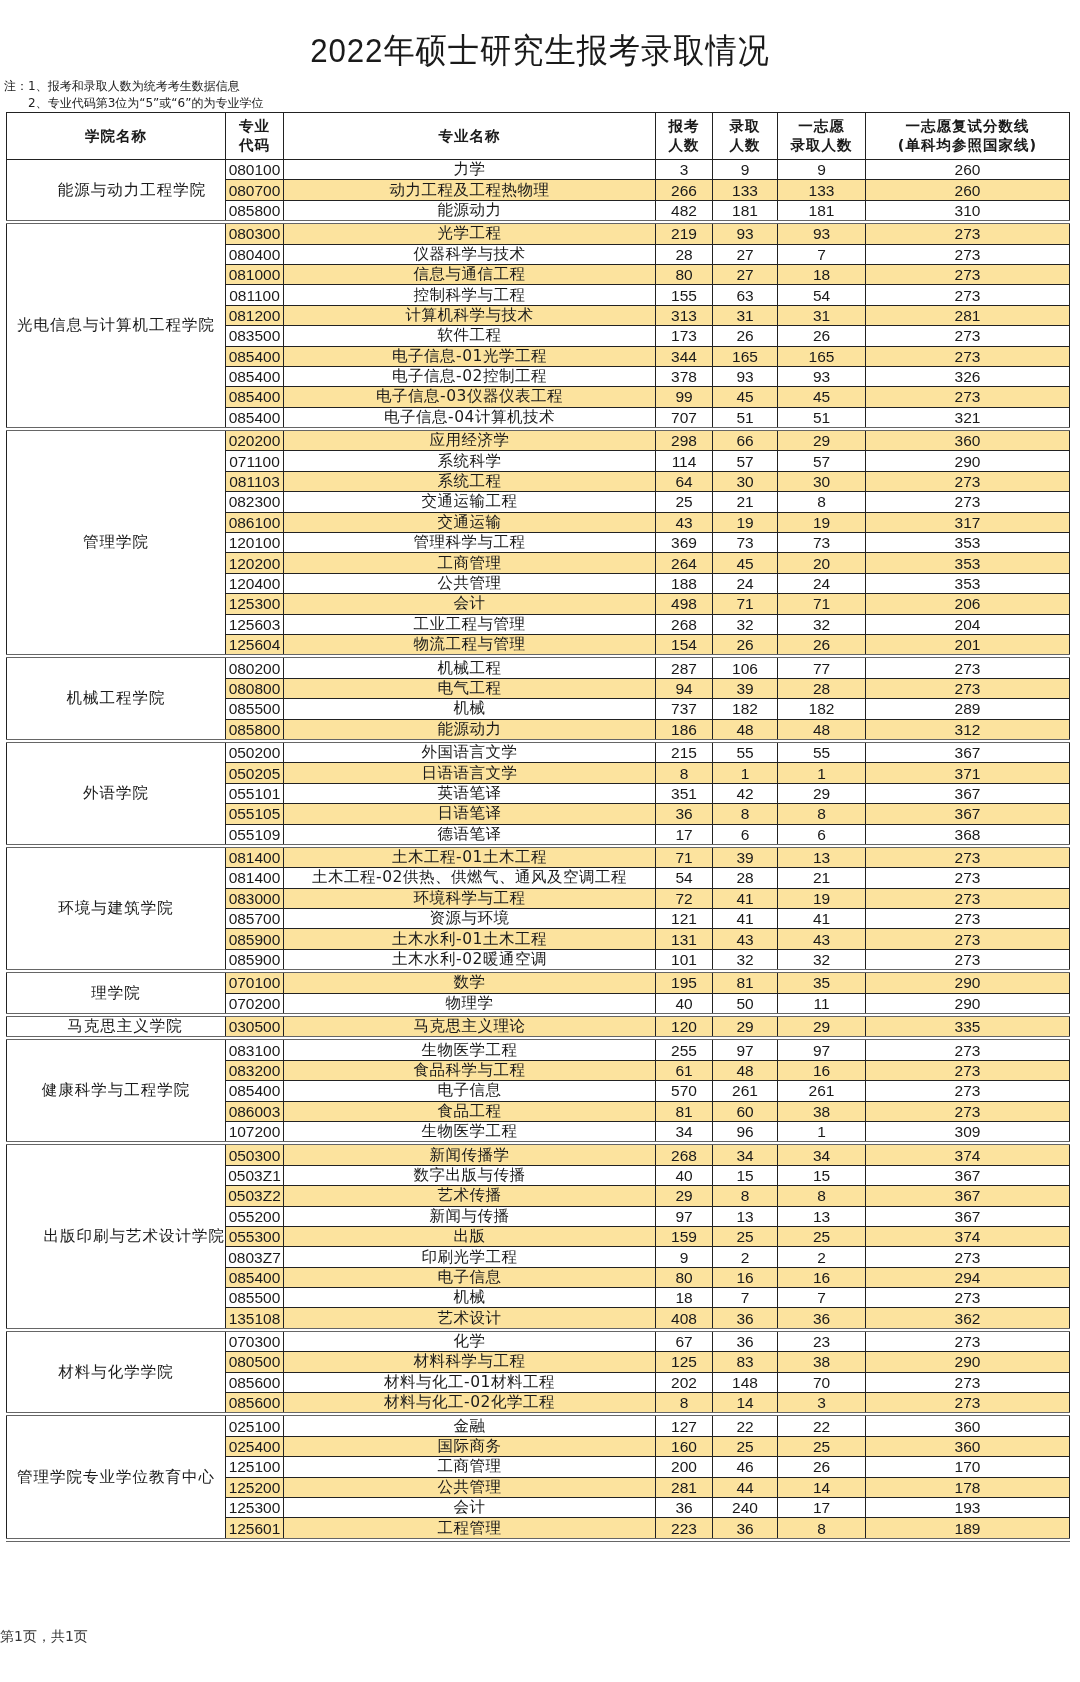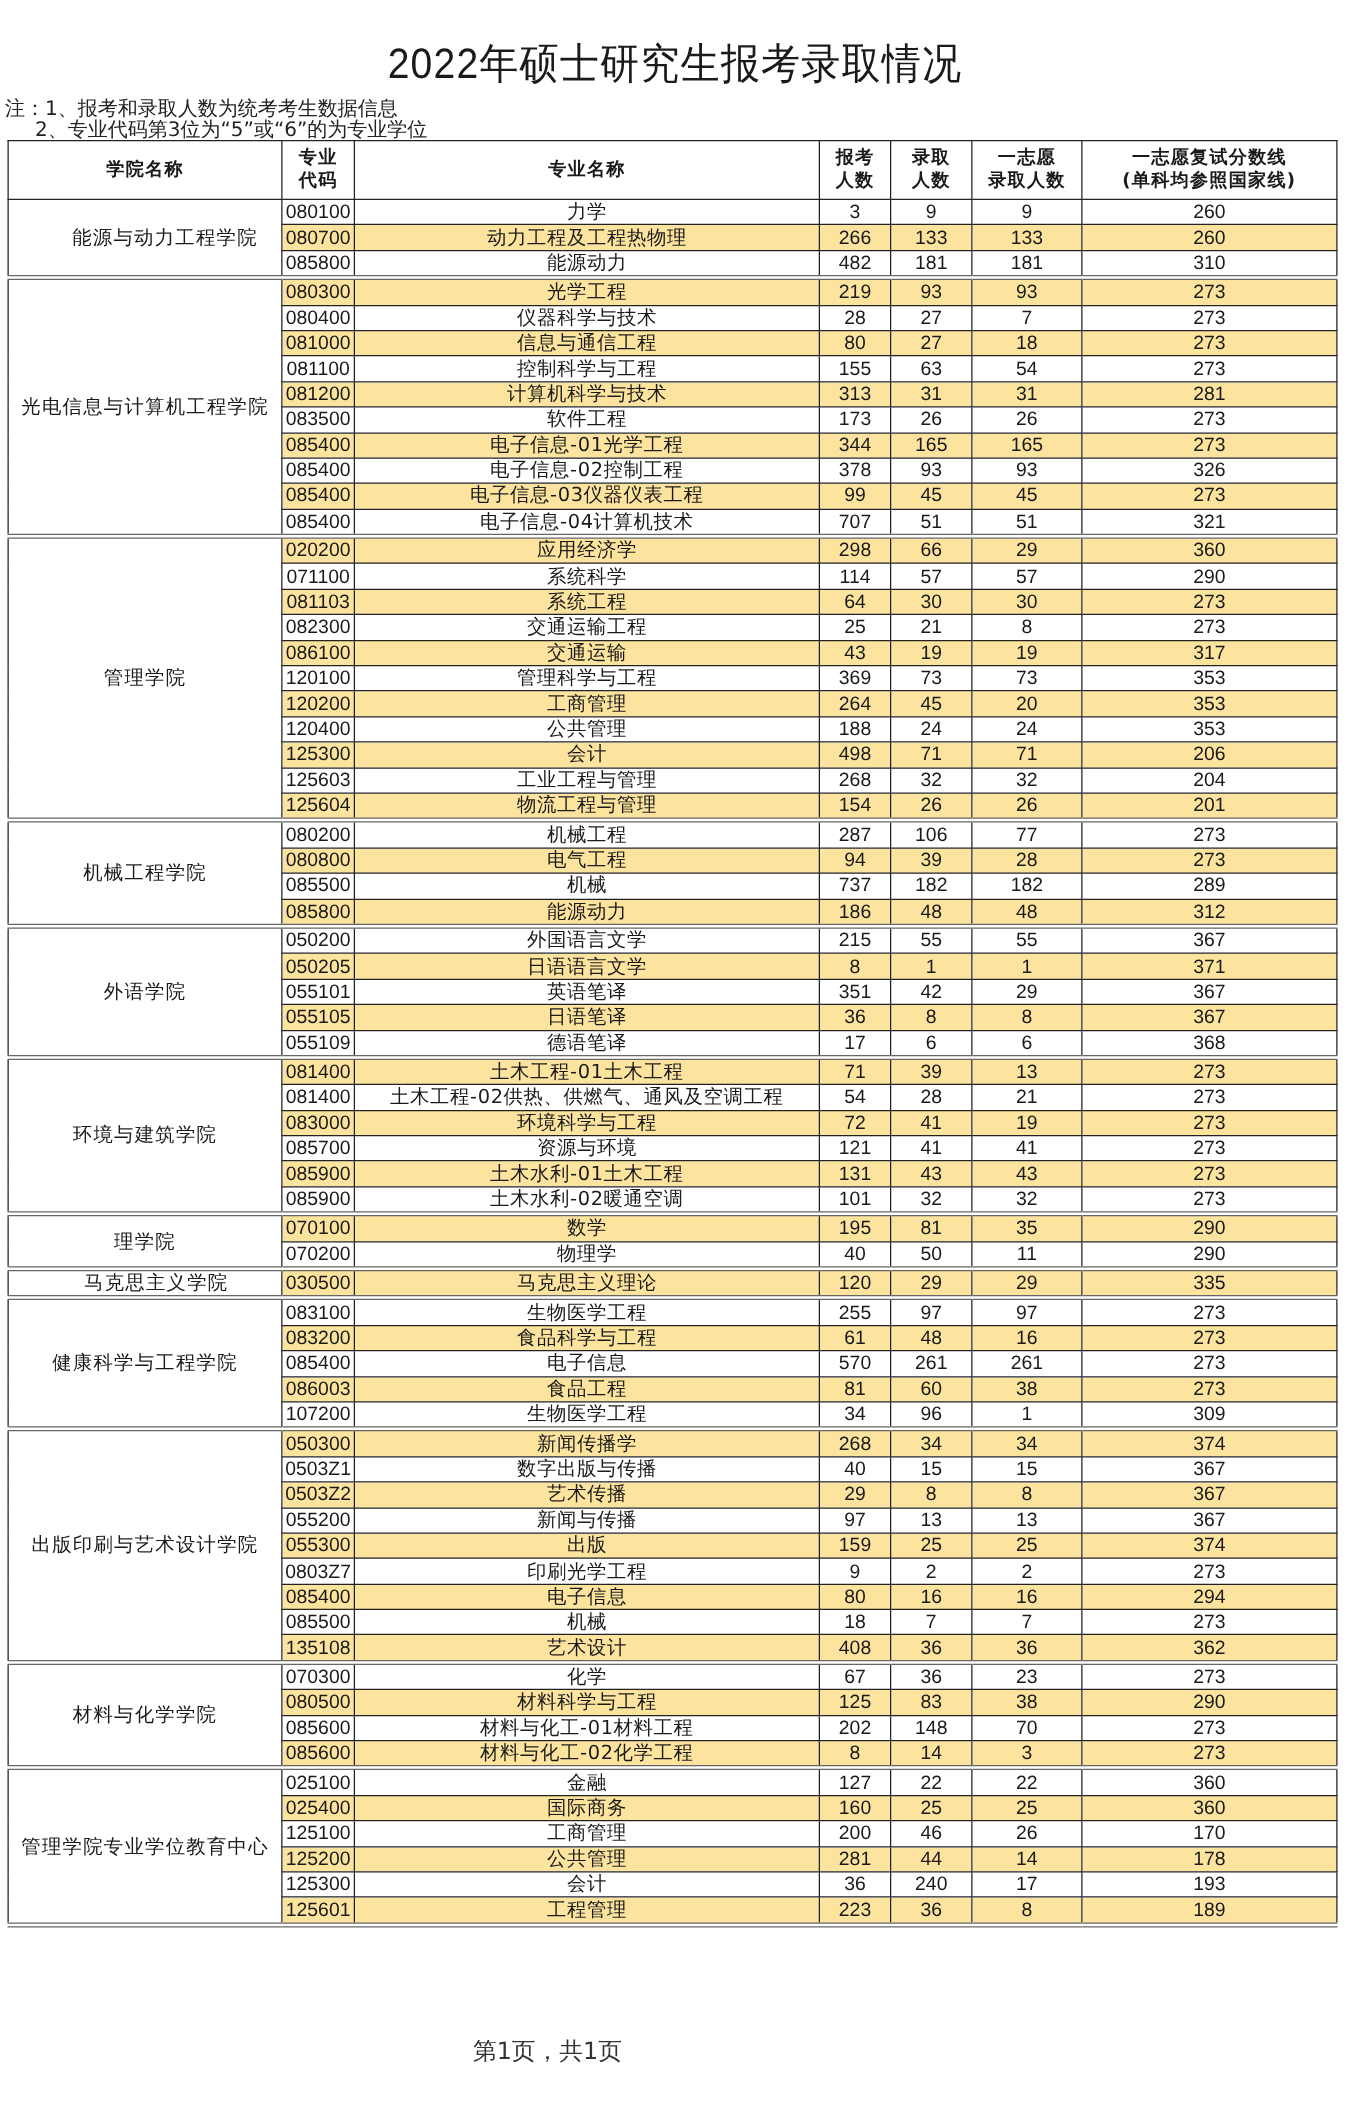--- a/index.html
+++ b/index.html
@@ -1,30 +1,30 @@
 <!DOCTYPE html>
 <html><head>
 <meta charset="utf-8">
 <style>
   html,body{margin:0;padding:0;background:#ffffff;}
   body{width:1080px;height:1682px;position:relative;overflow:hidden;font-family:"DejaVu Sans","Liberation Sans",sans-serif;color:#1a1a1a;}
   .title{position:absolute;top:28px;left:0;width:1080px;text-align:center;font-size:34px;font-weight:normal;letter-spacing:1px;font-family:"Liberation Sans","DejaVu Sans",sans-serif;transform:scaleX(0.92);}
-  .notes{position:absolute;left:4px;top:78px;font-size:16px;line-height:17px;color:#222;font-family:"DejaVu Sans",sans-serif;}
+  .notes{position:absolute;left:4px;top:78px;font-size:12px;line-height:17px;color:#222;font-family:"DejaVu Sans",sans-serif;}
   .notes .n2{padding-left:24px;}
   table.main{position:absolute;left:6px;top:112px;width:1063px;border-collapse:collapse;table-layout:fixed;font-family:"Liberation Sans","DejaVu Sans",sans-serif;}
   table.main th, table.main td{border:1.5px solid #222;padding:0;text-align:center;vertical-align:middle;overflow:hidden;white-space:nowrap;}
   table.main th{font-size:14.5px;font-weight:bold;line-height:19px;height:46px;font-family:"DejaVu Sans",sans-serif;letter-spacing:1px;}
   table.main td{height:19.4px;font-size:15.5px;line-height:19px;}
   td.code{text-align:left;padding-left:1px;font-size:15.5px;}
   td.name{font-family:"DejaVu Sans",sans-serif;font-size:13.5px;letter-spacing:0.5px;}
   td.college{font-family:"DejaVu Sans",sans-serif;font-size:14px;letter-spacing:1px;background:#fff;}
   tr.hl td:not(.college){background:#fce39e;}
   tr.first td{border-top:4px double #666;}
   thead tr th{border-bottom:4px double #666;}
-  .footer{position:absolute;top:1628px;left:0;width:876px;text-align:center;font-size:19px;color:#333;font-family:"DejaVu Sans",sans-serif;}
+  .footer{position:absolute;top:1628px;left:0;width:876px;text-align:left;font-size:14px;color:#333;font-family:"DejaVu Sans",sans-serif;}
 </style>
 </head>
 <body>
 
 <div class="title">2022年硕士研究生报考录取情况</div>
 
 <div class="notes">
   <div>注：1、报考和录取人数为统考考生数据信息</div>
   <div class="n2">2、专业代码第3位为“5”或“6”的为专业学位</div>
 </div>
@@ -445,21 +445,21 @@
       </tr>
       <tr>
         <td class="code">107200</td>
         <td class="name">生物医学工程</td>
         <td class="num">34</td>
         <td class="num">96</td>
         <td class="num">1</td>
         <td class="num">309</td>
       </tr>
       <tr class="hl first">
-        <td class="college" rowspan="9" style="border-bottom: 4px double rgb(102, 102, 102);">出版印刷与艺术设计学院</td>
+        <td class="college" rowspan="9" style="border-bottom: 4px double rgb(102, 102, 102); text-align: right;">出版印刷与艺术设计学院</td>
         <td class="code">050300</td>
         <td class="name">新闻传播学</td>
         <td class="num">268</td>
         <td class="num">34</td>
         <td class="num">34</td>
         <td class="num">374</td>
       </tr>
       <tr>
         <td class="code">0503Z1</td>
         <td class="name">数字出版与传播</td>

